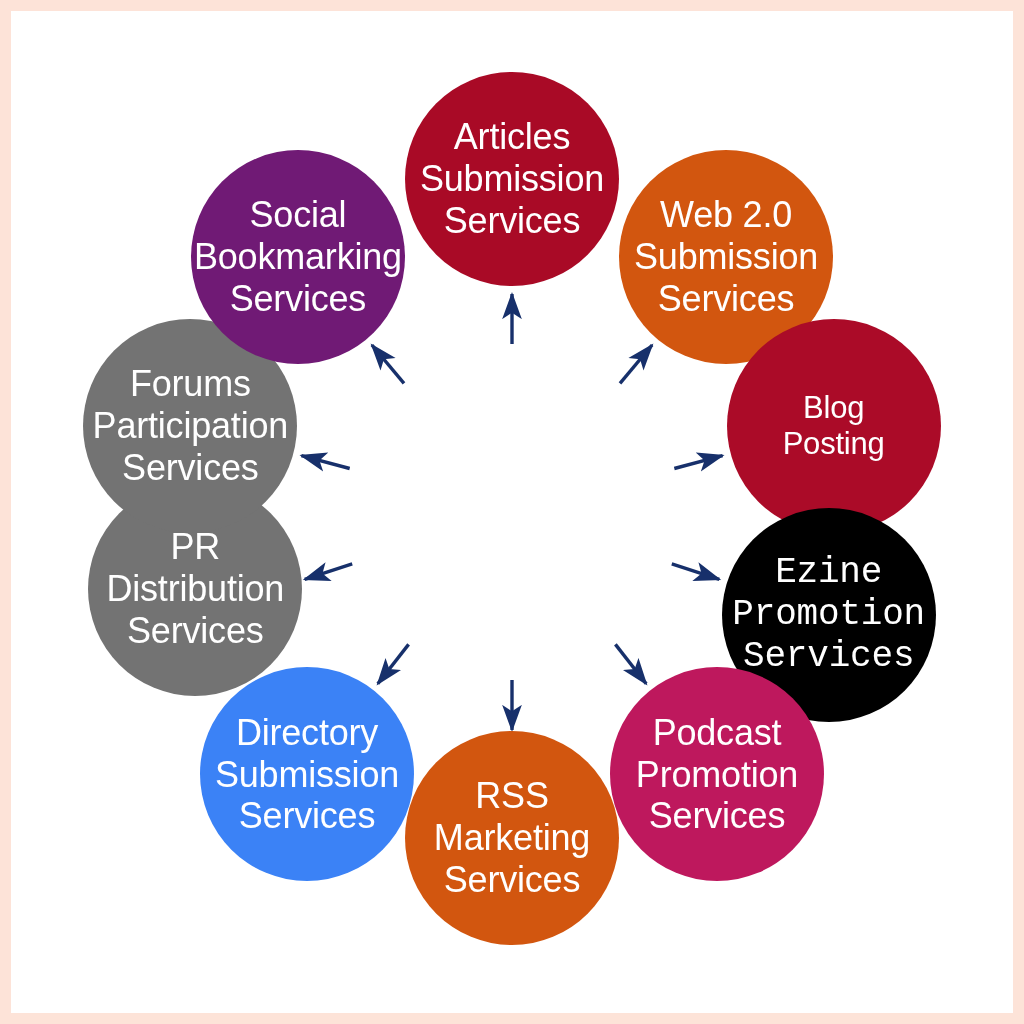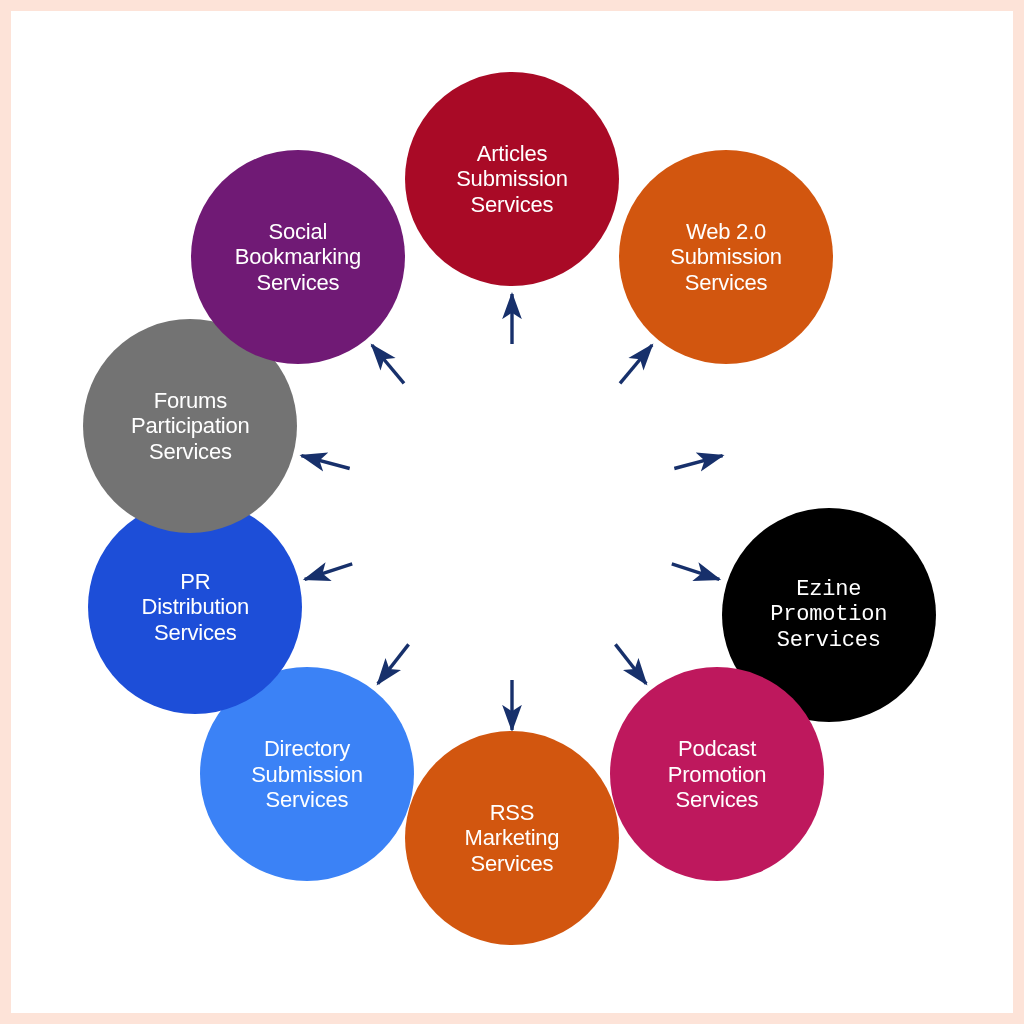--- a/index.html
+++ b/index.html
@@ -62,21 +62,21 @@
     font-weight: bold;
     line-height: 1.12;
     letter-spacing: 0px;
   }
   .spoke {
     width: 214px;
     height: 214px;
     z-index: 4;
   }
   .spoke .label {
-    font-size: 22px;
+    font-size: 36px;
     font-weight: normal;
   }
   .spoke.two-line .label {
     font-size: 31px;
   }
 </style>
 </head>
 <body>
 
 <div id="canvas" style="background: rgb(253, 227, 216);">
@@ -106,41 +106,45 @@
     <div class="node spoke" style="left: 394px; top: 61px; background: rgb(169, 10, 38); color: rgb(255, 255, 255);">
       <span class="label">Articles
 Submission
 Services</span>
     </div>
     <div class="node spoke" style="left: 608.048px; top: 138.907px; background: rgb(210, 86, 15); color: rgb(255, 255, 255);">
       <span class="label">Web 2.0
 Submission
 Services</span>
     </div>
+    <div class="node spoke two-line" style="left: 715.653px; top: 307.813px; background: rgb(171, 11, 40); color: rgb(255, 255, 255);">
+      <span class="label">Blog
+Posting</span>
+    </div>
     <div class="node spoke" style="left: 710.702px; top: 496.903px; background: #000000; color: rgb(255, 255, 255); font-family: Liberation Mono, monospace;">
       <span class="label">Ezine
 Promotion
 Services</span>
     </div>
     <div class="node spoke" style="left: 599.015px; top: 656.408px; background: #be185d; color: rgb(255, 255, 255);">
       <span class="label">Podcast
 Promotion
 Services</span>
     </div>
     <div class="node spoke" style="left: 394px; top: 720px; background: rgb(210, 86, 15); color: rgb(255, 255, 255);">
       <span class="label">RSS
 Marketing
 Services</span>
     </div>
     <div class="node spoke" style="left: 188.985px; top: 656.408px; background: #3b82f6; color: rgb(255, 255, 255);">
       <span class="label">Directory
 Submission
 Services</span>
     </div>
-    <div class="node spoke" style="left: 77.2982px; top: 489px; background: #1d4ed8; color: rgb(255, 255, 255);">
+    <div class="node spoke" style="left: 77.2982px; top: 471px; background: #737373; color: rgb(255, 255, 255);">
       <span class="label">PR
 Distribution
 Services</span>
     </div>
     <div class="node spoke" style="left: 72.3467px; top: 307.813px; background: #737373; color: rgb(255, 255, 255);">
       <span class="label">Forums
 Participation
 Services</span>
     </div>
     <div class="node spoke" style="left: 179.952px; top: 138.907px; background: #701a75; color: rgb(255, 255, 255);">

